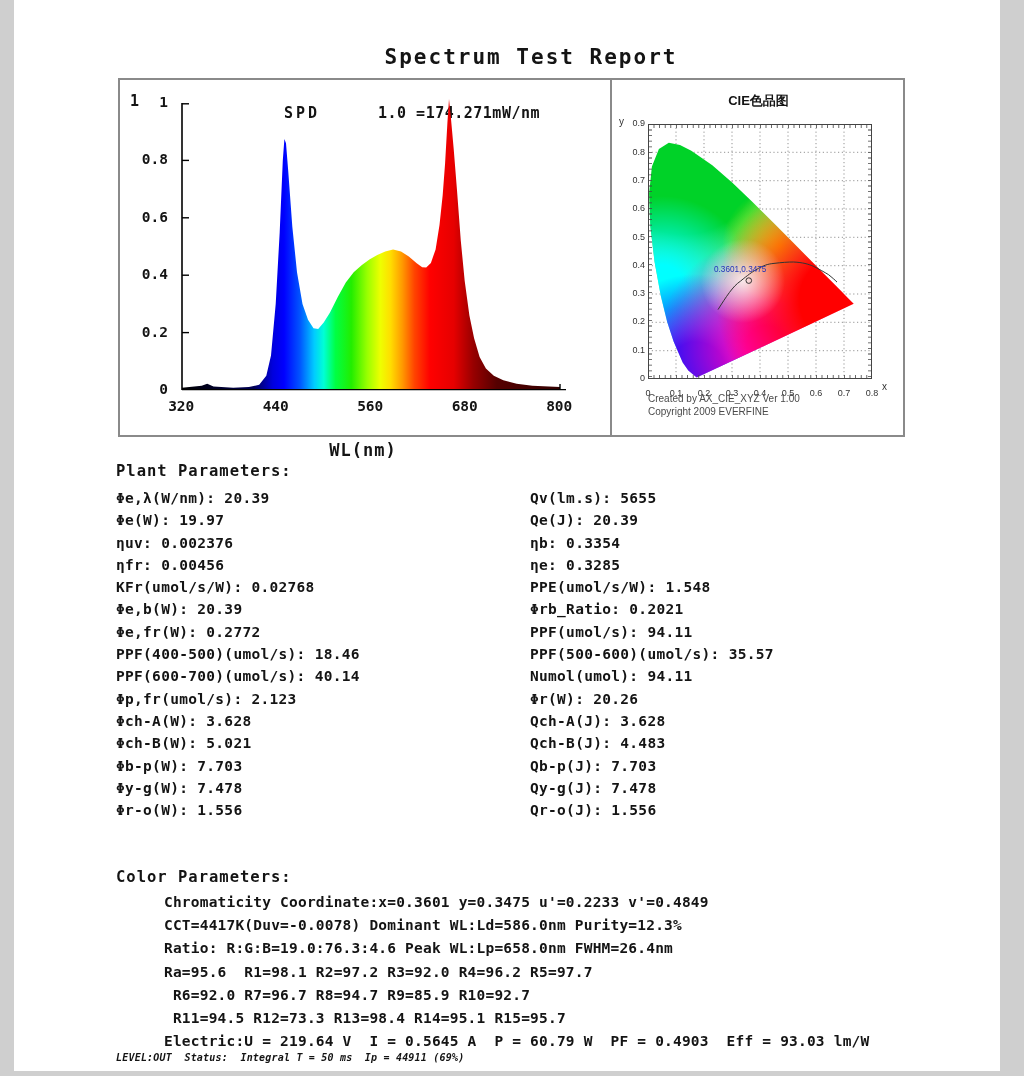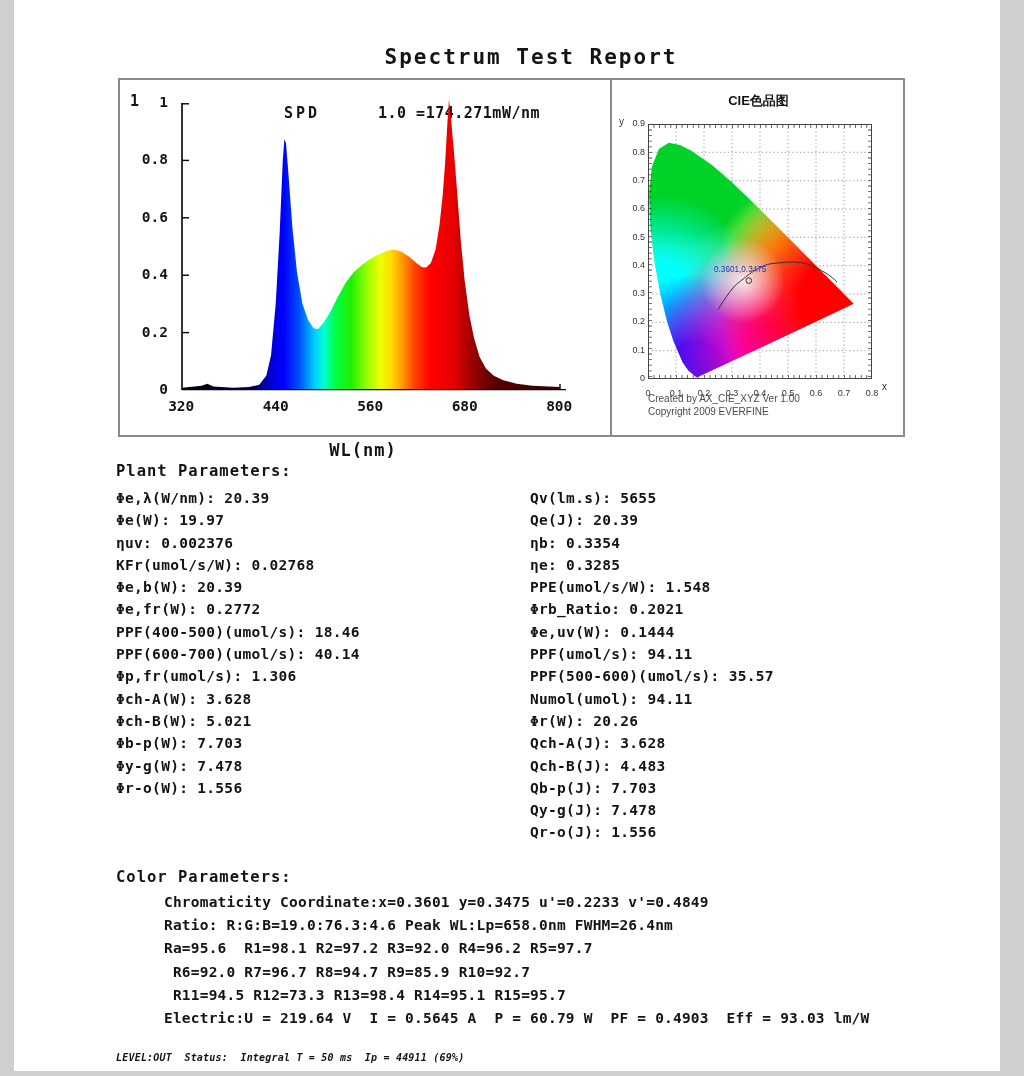--- a/index.html
+++ b/index.html
@@ -250,54 +250,55 @@
     </div>
   </div>
 
   <div class="wl-label">WL(nm)</div>
 
   <div class="section-h plant-h">Plant Parameters:</div>
   <div class="plant-left">
       <div class="li">Φe,λ(W/nm): 20.39</div>
       <div class="li">Φe(W): 19.97</div>
       <div class="li">ηuv: 0.002376</div>
+      <div class="li">ηfr: 0.00456</div>
       <div class="li">KFr(umol/s/W): 0.02768</div>
       <div class="li">Φe,b(W): 20.39</div>
       <div class="li">Φe,fr(W): 0.2772</div>
       <div class="li">PPF(400-500)(umol/s): 18.46</div>
       <div class="li">PPF(600-700)(umol/s): 40.14</div>
-      <div class="li">Φp,fr(umol/s): 1.306</div>
+      <div class="li">Φp,fr(umol/s): 2.123</div>
       <div class="li">Φch-A(W): 3.628</div>
       <div class="li">Φch-B(W): 5.021</div>
       <div class="li">Φb-p(W): 7.703</div>
       <div class="li">Φy-g(W): 7.478</div>
       <div class="li">Φr-o(W): 1.556</div>
     </div>
   <div class="plant-right">
       <div class="li">Qv(lm.s): 5655</div>
       <div class="li">Qe(J): 20.39</div>
       <div class="li">ηb: 0.3354</div>
       <div class="li">ηe: 0.3285</div>
       <div class="li">PPE(umol/s/W): 1.548</div>
       <div class="li">Φrb_Ratio: 0.2021</div>
-      <div class="li">Φe,uv(W): 0.1444</div>
       <div class="li">PPF(umol/s): 94.11</div>
       <div class="li">PPF(500-600)(umol/s): 35.57</div>
       <div class="li">Numol(umol): 94.11</div>
       <div class="li">Φr(W): 20.26</div>
       <div class="li">Qch-A(J): 3.628</div>
       <div class="li">Qch-B(J): 4.483</div>
       <div class="li">Qb-p(J): 7.703</div>
       <div class="li">Qy-g(J): 7.478</div>
       <div class="li">Qr-o(J): 1.556</div>
     </div>
 
   <div class="section-h color-h">Color Parameters:</div>
   <div class="color-lines">
       <div class="li">Chromaticity Coordinate:x=0.3601 y=0.3475 u'=0.2233 v'=0.4849</div>
+      <div class="li">CCT=4417K(Duv=-0.0078) Dominant WL:Ld=586.0nm Purity=12.3%</div>
       <div class="li">Ratio: R:G:B=19.0:76.3:4.6 Peak WL:Lp=658.0nm FWHM=26.4nm</div>
       <div class="li">Ra=95.6  R1=98.1 R2=97.2 R3=92.0 R4=96.2 R5=97.7</div>
       <div class="li"> R6=92.0 R7=96.7 R8=94.7 R9=85.9 R10=92.7</div>
       <div class="li"> R11=94.5 R12=73.3 R13=98.4 R14=95.1 R15=95.7</div>
       <div class="li">Electric:U = 219.64 V  I = 0.5645 A  P = 60.79 W  PF = 0.4903  Eff = 93.03 lm/W</div>
     </div>
   <div class="status-line">LEVEL:OUT  Status:  Integral T = 50 ms  Ip = 44911 (69%)</div>
 </div>
 
 </body></html>

